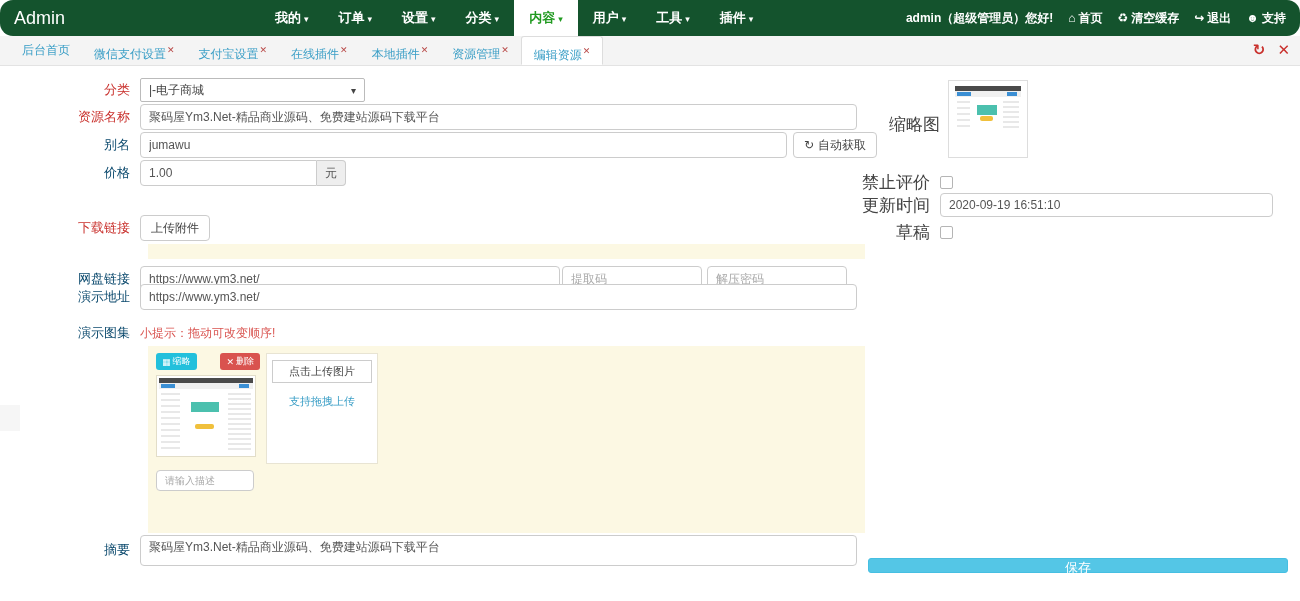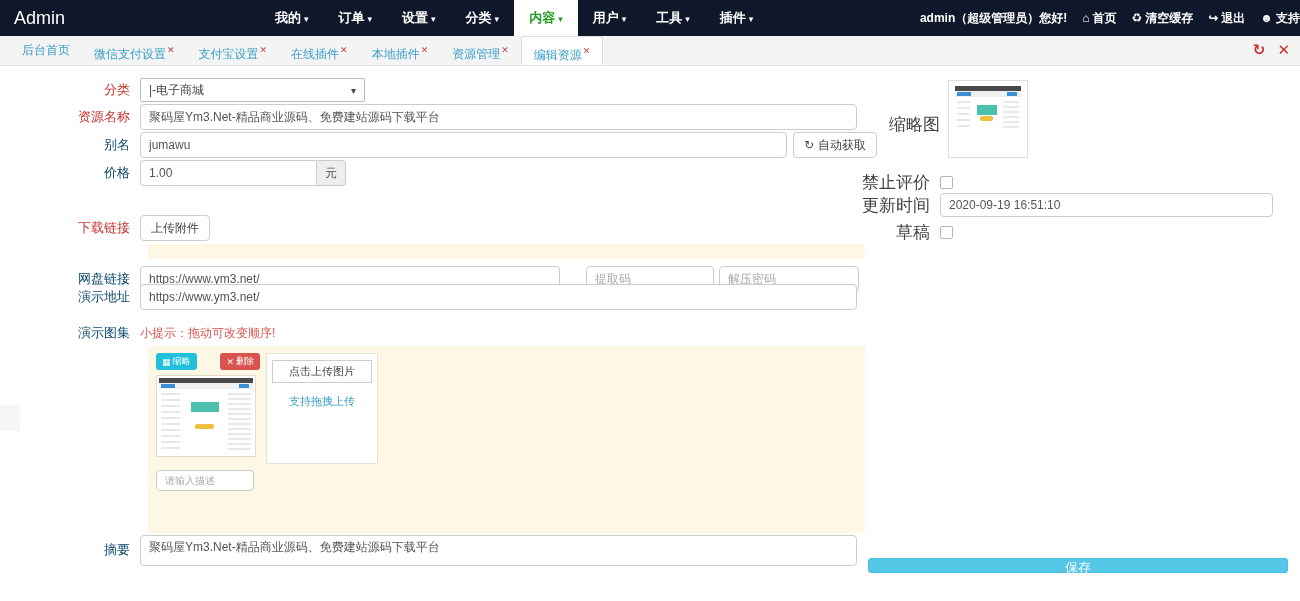--- a/index.html
+++ b/index.html
@@ -1,28 +1,28 @@
 <!DOCTYPE html>
 <html><head>
 <meta charset="utf-8">
 <style>
   * { margin:0; padding:0; box-sizing:border-box; }
   body { background:#fff; }
   .page { position:relative; width:1300px; height:601px; background:#fff; overflow:hidden;
           font-family:"Liberation Sans","DejaVu Sans",sans-serif; }
 
   
-  .navbar { position:absolute; top:0; left:0; right:0; height:36px; background:#0f172a;
-            display:flex; align-items:stretch; color:#fff; }
+  .navbar { position:absolute; top:0; left:0; right:0; height:36px; background:#14532d;
+            display:flex; align-items:stretch; color:#fff;border-radius:13px; }
   .brand { font-size:18px; color:#fff; line-height:36px; padding-left:14px; width:150px; }
   .nav-menu { display:flex; align-items:stretch; margin-left:110px; }
   .nav-item { padding:0 15px; line-height:36px; font-size:13px; font-weight:bold; color:#fff; cursor:pointer; white-space:nowrap; }
   .nav-item .caret { font-size:9px; margin-left:3px; }
   .nav-item.active { background:#fff; color:#219a21; }
-  .nav-right { margin-left:auto; display:flex; align-items:center; gap:15px; font-size:12px; font-weight:bold; }
+  .nav-right { margin-left:auto; display:flex; align-items:center; gap:15px; padding-right:14px; font-size:12px; font-weight:bold; }
   .nav-right .nv-link { cursor:pointer; white-space:nowrap; }
   .nv-ico { font-size:12px; margin-right:3px; }
 
   
   .tabbar { position:absolute; top:36px; left:0; right:0; height:30px; background:#f4f4f4;
             border-bottom:1px solid #e3e3e3; display:flex; align-items:flex-end; padding-left:10px; }
   .tab { font-size:12px; color:#3a9ec6; padding:0 12px; line-height:28px; height:29px; cursor:pointer; white-space:nowrap; position:relative; }
   .tab.active { background:#fff; border:1px solid #ddd; border-bottom:1px solid #fff; border-radius:3px 3px 0 0; }
   .tab-close { color:#b94a48; font-size:9px; font-weight:bold; vertical-align:super; margin-left:1px; cursor:pointer; }
   .tabbar-tools { position:absolute; right:10px; top:41px; display:flex; gap:12px; color:#c9302c; font-size:15px; font-weight:bold; }
@@ -161,21 +161,21 @@
     <div class="flabel req">下载链接</div>
     <button class="btn-plain">
         <span>上传附件</span>
       </button>
   </div>
   <div class="strip beige" style="top:244px;"></div>
 
   <div class="row" style="top:266px; left:0;">
     <div class="flabel">网盘链接</div>
     <input class="ipt" style="width: 420px;" value="https://www.ym3.net/">
-    <input class="ipt" style="width: 128px; margin-left: 26px;" placeholder="提取码">
+    <input class="ipt" style="width: 140px; margin-left: 2px;" placeholder="提取码">
     <input class="ipt" style="width: 140px; margin-left: 5px;" placeholder="解压密码">
   </div>
 
   <div class="row" style="top:284px; left:0;">
     <div class="flabel">演示地址</div>
     <input class="ipt" style="width: 717px;" value="https://www.ym3.net/">
   </div>
 
   <div class="row" style="top:324px; left:0;">
     <div class="flabel">演示图集</div>

